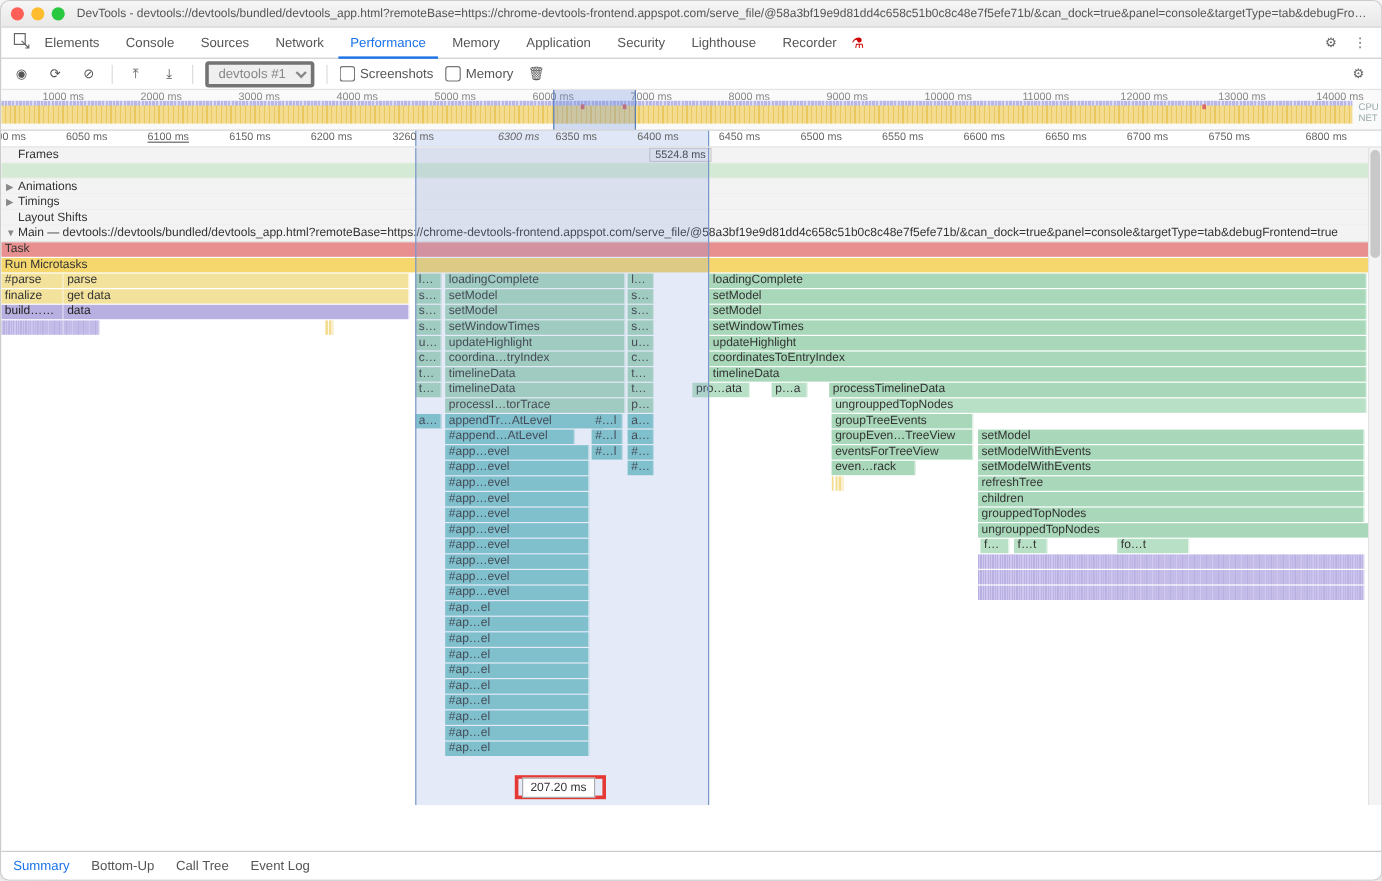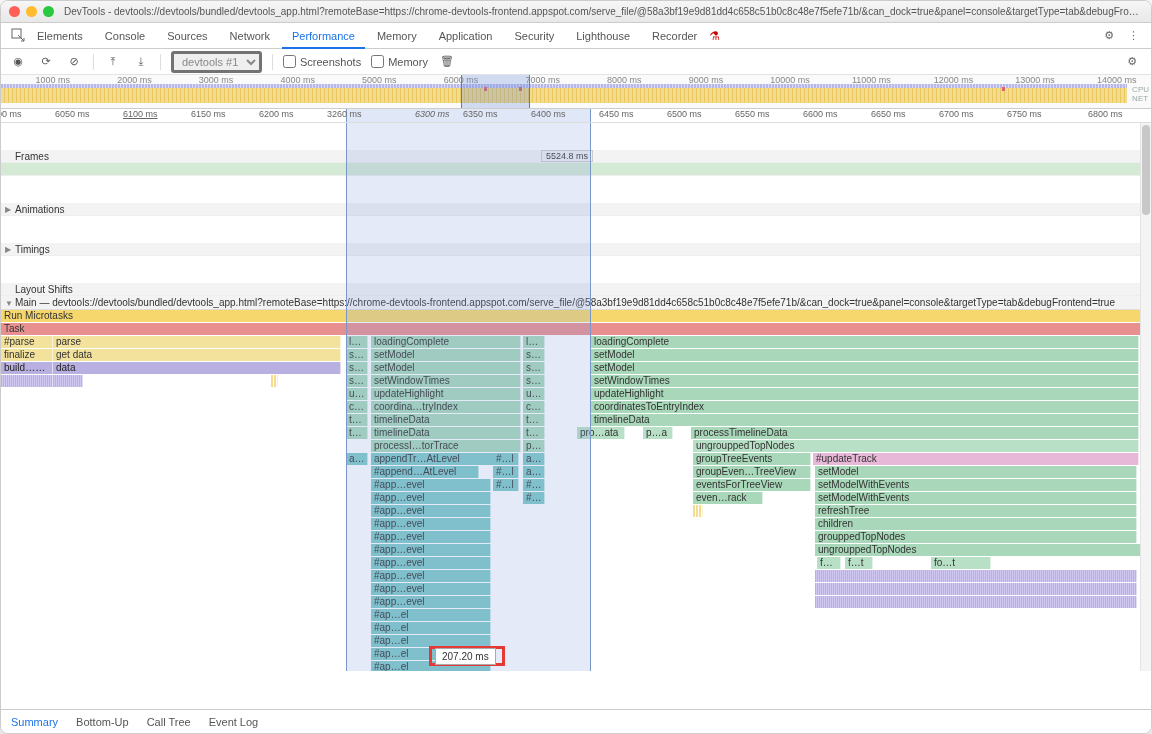--- a/index.html
+++ b/index.html
@@ -35,21 +35,21 @@
 .ov-labels { position: absolute; right: 2px; top: 10px; font-size: 8px; color: #9aa; }
 .ov-red { position:absolute; top:12px; height:4px; width:3px; background:#d66; }
 
 .ruler { height: 14px; display: flex; border-bottom: 1px solid #ddd; position: relative; background: #fff; }
 .ruler span { position: absolute; font-size: 9px; color: #666; top: 0; }
 .ruler .sel { position: absolute; top:0; bottom:0; background: rgba(130,160,220,0.25); border-left:1px solid #7a97c9; border-right:1px solid #7a97c9; }
 
 .tracks { position: relative; height: 548px; overflow: hidden; }
 .tracks .sel-overlay { position:absolute; top:0; bottom:0; background:rgba(130,160,220,0.22); border-left:1px solid #7a97c9; border-right:1px solid #7a97c9; pointer-events:none; z-index:50; }
 .track-row { height: 13px; display: flex; align-items: center; border-bottom: 1px solid #eee; padding-left: 14px; font-size: 10px; color: #333; position: relative; }
-.track-row.header { background: #f3f3f3; margin-top: 27px; }
+.track-row.header { background: #f3f3f3; }
 .track-row .tri { position: absolute; left: 4px; color: #888; font-size: 8px; }
 .duration-badge { position:absolute; font-size:9px; color:#333; background:#f0f0f0; border:1px solid #ccc; padding:0 4px; }
 
 .main-header { height: 14px; background: #f3f3f3; border-bottom: 1px solid #ddd; font-size: 10px; padding-left: 4px; line-height:14px; color:#333; white-space:nowrap; overflow:hidden; text-overflow:ellipsis; }
 .main-header .tri2 { color:#888; font-size:8px; margin-right:2px; }
 
 .flame { position: relative; }
 .flame-row { height: 13px; position: relative; }
 .bar { position: absolute; height: 12px; top:0; font-size: 10px; line-height:12px; padding: 0 3px; white-space: nowrap; overflow: hidden; text-overflow: ellipsis; border-right: 1px solid rgba(255,255,255,0.6); }
 .c-task { background:#e88f8f; } 
@@ -198,24 +198,24 @@
         <span>Timings</span>
       </div>
     <div class="track-row header">
         <span>Layout Shifts</span>
       </div>
 
     <div class="main-header"><span class="tri2">▼</span><span>Main — devtools://devtools/bundled/devtools_app.html?remoteBase=https://chrome-devtools-frontend.appspot.com/serve_file/@58a3bf19e9d81dd4c658c51b0c8c48e7f5efe71b/&amp;can_dock=true&amp;panel=console&amp;targetType=tab&amp;debugFrontend=true</span></div>
 
     <div class="flame" id="flame">
         <div class="flame-row">
+          <div class="bar c-task" style="left: 0px; width: 1140px;">Task</div>
+        </div>
+        <div class="flame-row">
           <div class="bar c-micro" style="left: 0px; width: 1140px;">Run Microtasks</div>
-        </div>
-        <div class="flame-row">
-          <div class="bar c-task" style="left: 0px; width: 1140px;">Task</div>
         </div>
         <div class="flame-row">
           <div class="bar c-yellow" style="left: 0px; width: 52px;">#parse</div>
           <div class="bar c-yellow" style="left: 52px; width: 288px;">parse</div>
           <div class="bar c-green" style="left: 345px; width: 22px;">l…e</div>
           <div class="bar c-green" style="left: 370px; width: 150px;">loadingComplete</div>
           <div class="bar c-green" style="left: 522px; width: 22px;">l…</div>
           <div class="bar c-green" style="left: 590px; width: 548px;">loadingComplete</div>
         </div>
         <div class="flame-row">
@@ -273,21 +273,20 @@
           <div class="bar c-green" style="left: 370px; width: 150px;">processI…torTrace</div>
           <div class="bar c-green" style="left: 522px; width: 22px;">p…</div>
           <div class="bar c-green2" style="left: 692px; width: 446px;">ungrouppedTopNodes</div>
         </div>
         <div class="flame-row">
           <div class="bar c-teal" style="left: 345px; width: 22px;">a…</div>
           <div class="bar c-teal" style="left: 370px; width: 132px;">appendTr…AtLevel</div>
           <div class="bar c-teal" style="left: 492px; width: 26px;">#…l</div>
           <div class="bar c-teal" style="left: 522px; width: 22px;">a…</div>
           <div class="bar c-green" style="left: 692px; width: 118px;">groupTreeEvents</div>
-          <div class="bar c-pink" style="left: 812px; width: 326px;">#updateTrack</div>
         </div>
         <div class="flame-row">
           <div class="bar c-teal" style="left: 370px; width: 108px;">#append…AtLevel</div>
           <div class="bar c-teal" style="left: 492px; width: 26px;">#…l</div>
           <div class="bar c-teal" style="left: 522px; width: 22px;">a…</div>
           <div class="bar c-green" style="left: 692px; width: 118px;">groupEven…TreeView</div>
           <div class="bar c-green" style="left: 814px; width: 322px;">setModel</div>
         </div>
         <div class="flame-row">
           <div class="bar c-teal" style="left: 370px; width: 120px;">#app…evel</div>

